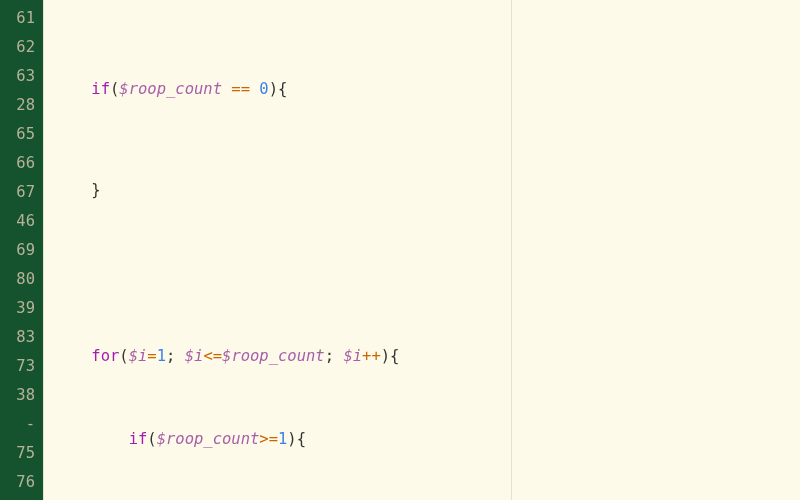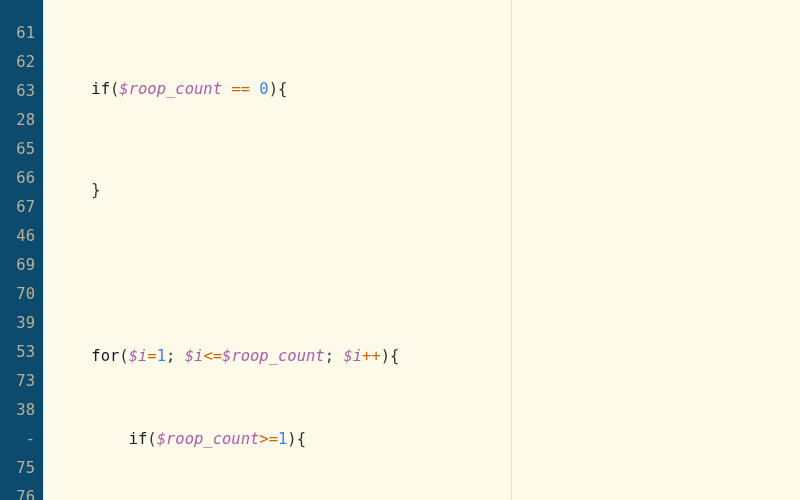--- a/index.html
+++ b/index.html
@@ -7,67 +7,67 @@
     font-family: Menlo, Monaco, Consolas, monospace;
     font-size: 15.5px;
     background: #fdfae9;
     display: flex;
     width: 800px;
     height: 500px;
     overflow: hidden;
     position: relative;
   }
   .gutter {
-    background: #0c4a6e;
+    background: #14532d;
     border-right: 1px solid #e6e2cc;
     flex: 0 0 44px;
     text-align: right;
-    padding: 19px 8px 0 0;
+    padding: 4px 8px 0 0;
     color: #b6b29a;
     user-select: none;
   }
   .gutter div { height: 29.0px; line-height: 29.0px; }
   .code {
     flex: 1;
     padding: 3px 0 0 10px;
     white-space: pre;
     position: relative;
   }
   .code-line { height: 29.0px; line-height: 29.0px; }
   .ruler {
     position: absolute;
     top: 0;
     bottom: 0;
     left: 467px;
     width: 1px;
     background: #e6e2cc;
     pointer-events: none;
   }
-  .t-kw   { color: #0f172a; margin-top: 30px; }   
+  .t-kw   { color: #a21caf; margin-top: 30px; }   
   .t-var  { color: #a85fa8; font-style: italic; }   
   .t-num  { color: #3b82e6; }   
   .t-sym  { color: #333; }      
   .t-cmp  { color: #c96600; }
 </style>
 </head>
 <body>
 
 <div class="gutter">
   <div>61</div>
   <div>62</div>
   <div>63</div>
   <div>28</div>
   <div>65</div>
   <div>66</div>
   <div>67</div>
   <div>46</div>
   <div>69</div>
-  <div>70</div>
+  <div>80</div>
   <div>39</div>
-  <div>53</div>
+  <div>83</div>
   <div>73</div>
   <div>38</div>
   <div>-</div>
   <div>75</div>
   <div>76</div>
 </div>
 
 <div class="code">
   <div class="ruler"></div>
 

